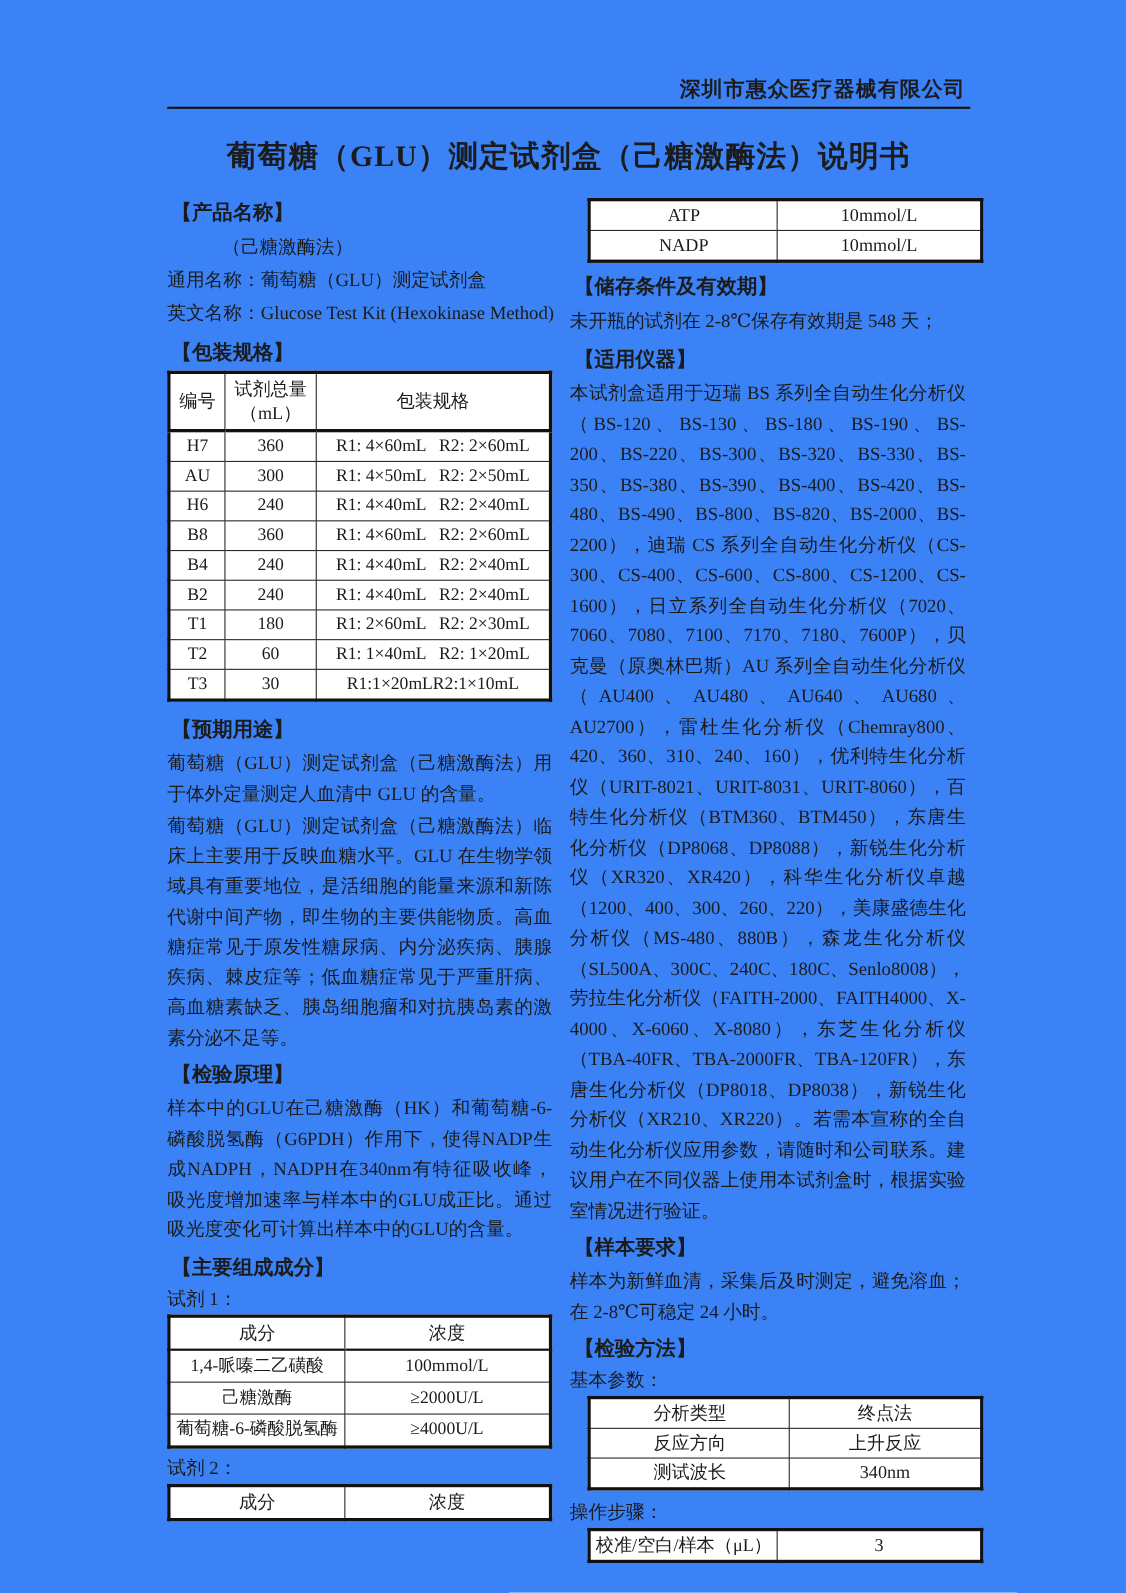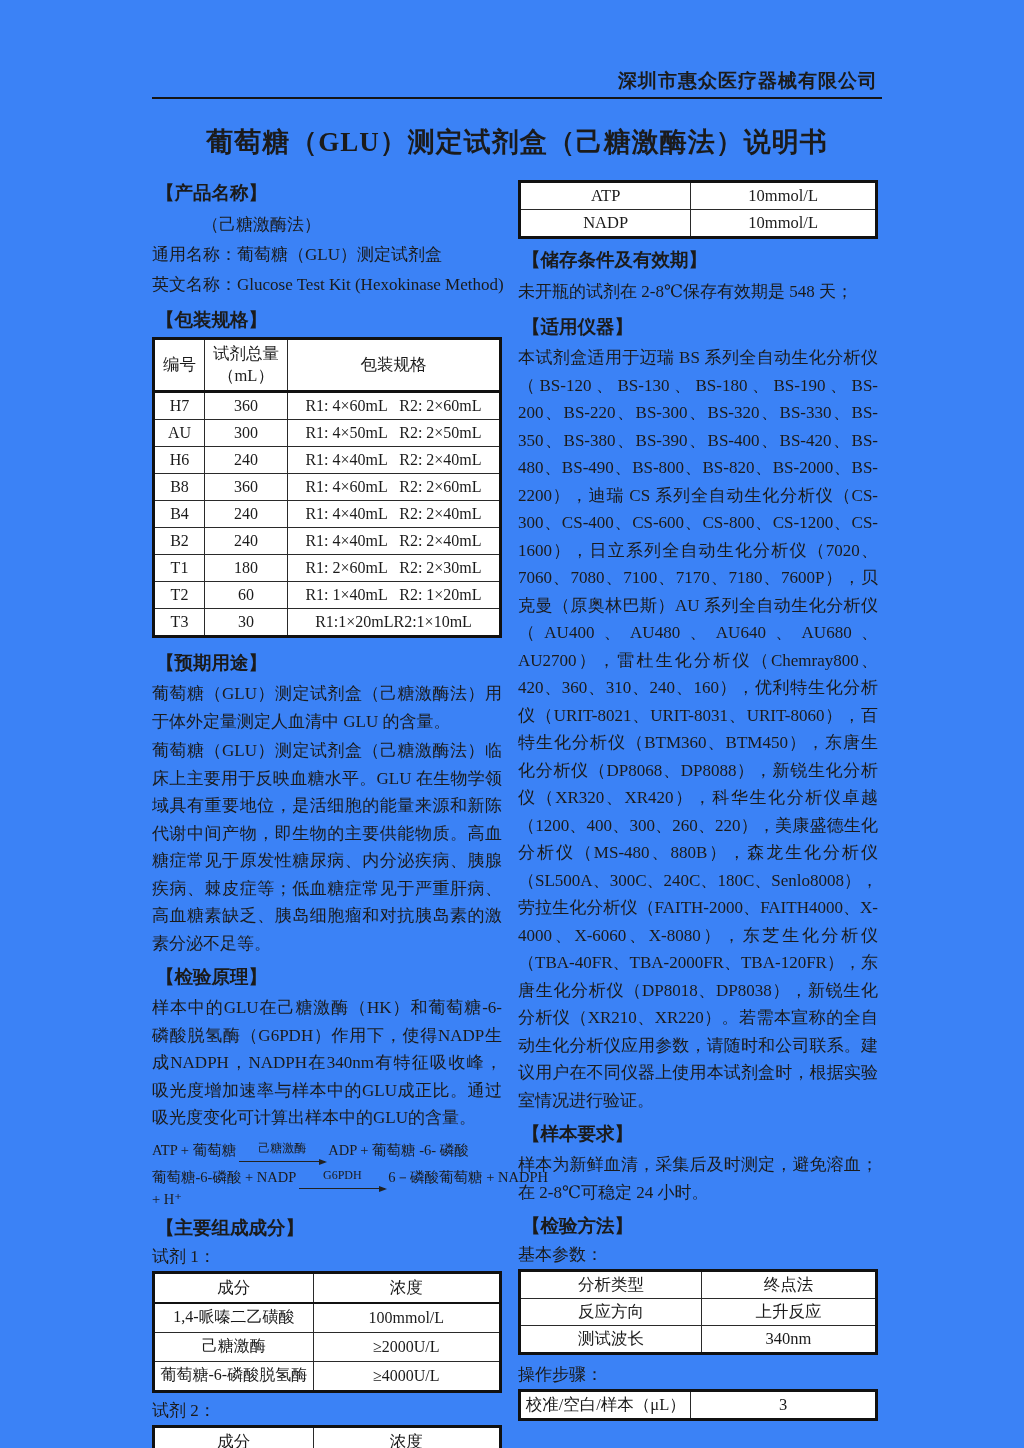--- a/index.html
+++ b/index.html
@@ -39,21 +39,21 @@
   table{border:3px solid #111;}
   td,th{border:1px solid #2a2a2a;text-align:center;font-size:16px;
         font-weight:normal;padding:1px 3px;vertical-align:middle;}
   .pack-table{margin:4px 0 12px;}
   .pack-table th{border-bottom:3px solid #111;font-size:16.5px;padding:3px 2px;}
   .pack-table td{height:24px;}
   .spec-cell{white-space:pre;}
   .mini-table{margin:2px 0 6px;}
   .mini-table th{border-bottom:2.5px solid #111;font-size:16.5px;height:26px;}
   .mini-table td{height:26px;}
-  .kv-table{margin:2px 0 8px;}
+  .kv-table{margin:2px 16px 8px;}
   .kv-table td{height:24px;font-size:16.5px;}
   .sub-label{font-size:17px;margin:4px 0 3px;}
   
   .eq-block{margin-top:8px;}
   .eq{font-size:14.5px;display:flex;align-items:flex-end;flex-wrap:nowrap;margin:7px 0 0;white-space:nowrap;}
   .eq-cont{font-size:14.5px;margin-top:4px;}
   .rxn-arrow{display:inline-flex;flex-direction:column;align-items:center;margin:0 3px;transform:translateY(2px);}
   .rxn-label{font-size:12px;line-height:13px;}
   .rxn-shaft{position:relative;width:86px;height:6px;border-bottom:1.4px solid #222;}
   .rxn-shaft::after{
@@ -141,39 +141,20 @@
     </tbody>
       </table>
 
     <div class="sec-heading">【预期用途】</div>
     <p class="body-par">葡萄糖（GLU）测定试剂盒（己糖激酶法）用于体外定量测定人血清中 GLU 的含量。</p>
     <p class="body-par">葡萄糖（GLU）测定试剂盒（己糖激酶法）临床上主要用于反映血糖水平。GLU 在生物学领域具有重要地位，是活细胞的能量来源和新陈代谢中间产物，即生物的主要供能物质。高血糖症常见于原发性糖尿病、内分泌疾病、胰腺疾病、棘皮症等；低血糖症常见于严重肝病、高血糖素缺乏、胰岛细胞瘤和对抗胰岛素的激素分泌不足等。</p>
 
     <div class="sec-heading">【检验原理】</div>
     <p class="body-par">样本中的GLU在己糖激酶（HK）和葡萄糖-6-磷酸脱氢酶（G6PDH）作用下，使得NADP生成NADPH，NADPH在340nm有特征吸收峰，吸光度增加速率与样本中的GLU成正比。通过吸光度变化可计算出样本中的GLU的含量。</p>
 
-    <div class="eq-block">
-      <div class="eq">
-        <span>ATP + 葡萄糖</span>
-        <span class="rxn-arrow">
-          <span class="rxn-label">己糖激酶</span>
-          <span class="rxn-shaft"></span>
-        </span>
-        <span>ADP + 葡萄糖 -6- 磷酸</span>
-      </div>
-      <div class="eq">
-        <span>葡萄糖-6-磷酸 + NADP</span>
-        <span class="rxn-arrow">
-          <span class="rxn-label">G6PDH</span>
-          <span class="rxn-shaft"></span>
-        </span>
-        <span>6－磷酸葡萄糖 + NADPH</span>
-      </div>
-      <div class="eq-cont">+ H⁺</div>
-    </div>
 
     <div class="sec-heading">【主要组成成分】</div>
     <div class="sub-label">试剂 1：</div>
     <table class="mini-table">
       <colgroup>
           <col style="width:46%">
           <col>
         </colgroup>
       <tbody>
           <tr>

